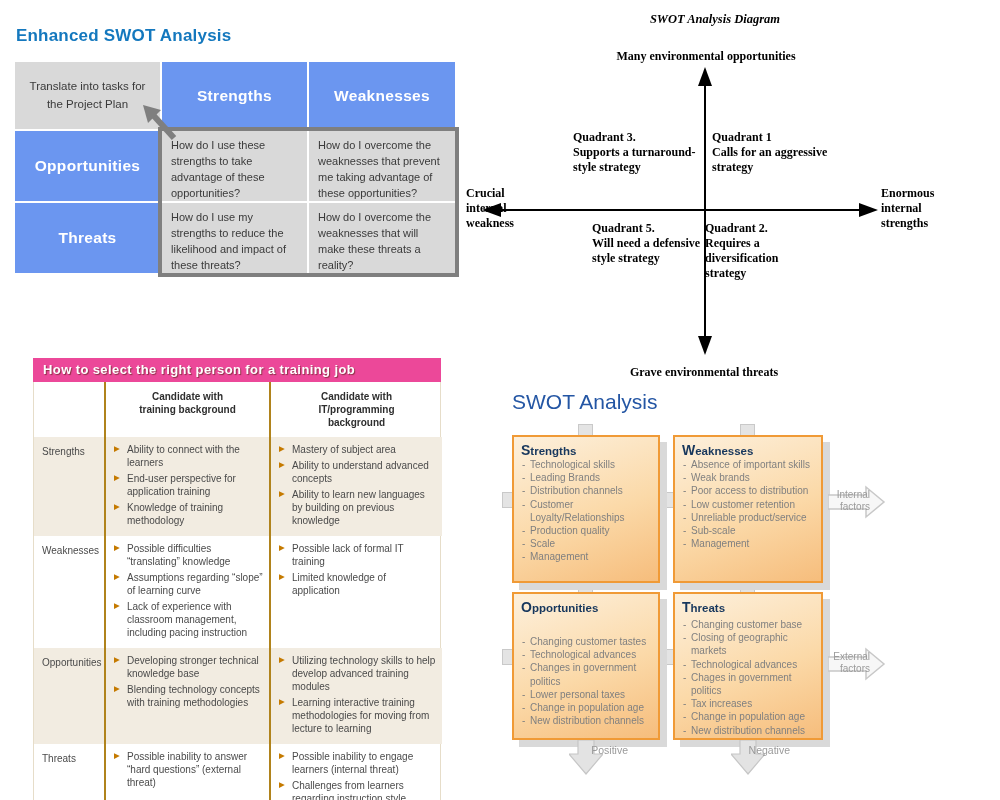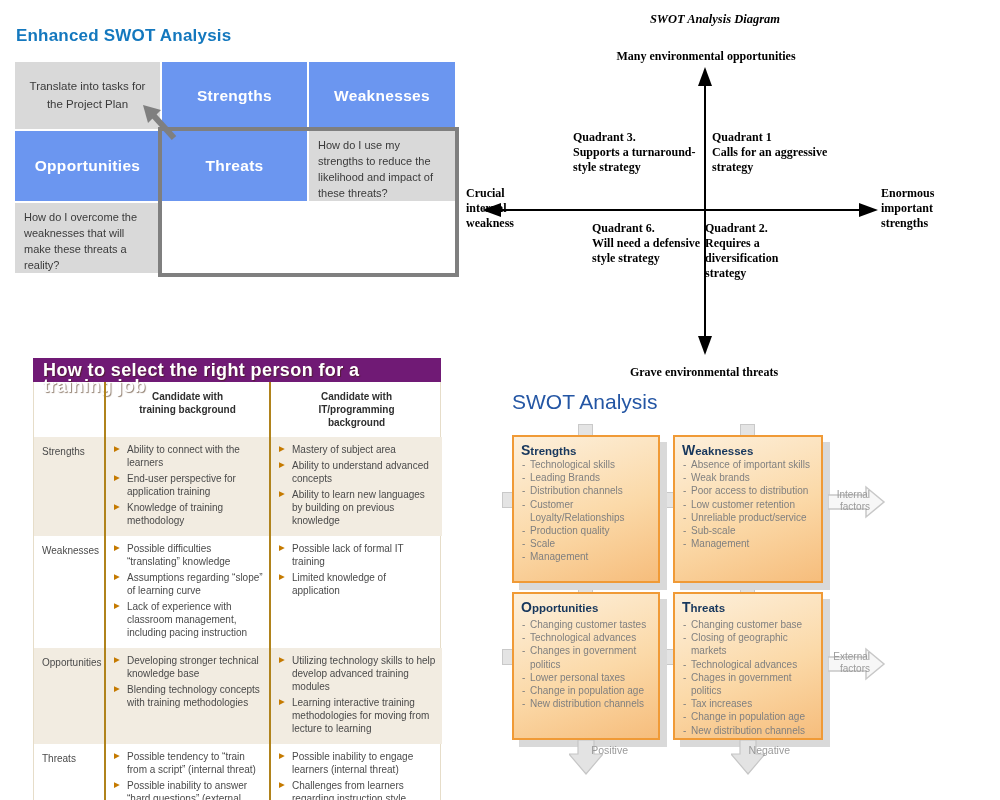--- a/index.html
+++ b/index.html
@@ -32,21 +32,21 @@
   .q-bottom{left:94px;top:360px;width:300px;text-align:center;}
   .q-left{left:6px;top:181px;}
   .q-right{left:421px;top:181px;}
   .q-q3{left:113px;top:125px;}
   .q-q1{left:252px;top:125px;}
   .q-q4{left:132px;top:216px;}
   .q-q2{left:245px;top:216px;}
 
   
   .tt{position:absolute;left:33px;top:358px;width:408px;}
-  .tt-title{background:#701a75;color:#fff;font-size:18px;font-weight:bold;
+  .tt-title{background:#ec4899;color:#fff;font-size:13px;font-weight:bold;
             padding:4px 10px;height:16px;line-height:16px;letter-spacing:.4px;
             text-shadow:1px 1px 1px rgba(60,30,0,.55);}
   .tt-grid{display:grid;grid-template-columns:70px 165px 173px;
            border:1px solid #e6ddc9;border-top:none;background:#fff;}
   .tt-cell{padding:6px 6px 6px 8px;font-size:10px;color:#4a4a4a;line-height:1.3;box-sizing:border-box;}
   .tt-grid .c2,.tt-grid .c3{border-left:2px solid #b0831c;}
   .tt-head{font-weight:bold;color:#2e2e2e;text-align:center;padding:8px 20px;min-height:36px;}
   .stripe{background:#f2ece1;}
   .blt{position:relative;padding-left:13px;margin-bottom:3px;}
   .blt::before{content:"\25B6";position:absolute;left:0;top:1px;font-size:7.5px;color:#c57a00;}
@@ -59,41 +59,43 @@
             font-size:21px;color:#2456a4;}
   .tab{position:absolute;background:#e4e4e4;border:1px solid #c9c9c9;box-sizing:border-box;}
   .sbox{position:absolute;width:148px;height:148px;box-sizing:border-box;
         border:2px solid #f09a36;padding:5px 4px 5px 7px;
         background:linear-gradient(160deg,#fdf0dc 0%,#fbd9a8 55%,#f6bd7c 100%);
         box-shadow:7px 7px 0 0 #d9d9d9;}
   .sbox-title{font-size:11.5px;font-weight:bold;color:#17375d;}
   .sbox-title::first-letter{font-size:14px;}
   .sitem{position:relative;padding-left:9px;font-size:10px;color:#808080;line-height:1.32;}
   .sitem::before{content:"-";position:absolute;left:1px;top:0;}
-  .gap8{margin-top:3px;} .gap3{margin-top:3px;}
+  .gap8{margin-top:20px;} .gap3{margin-top:3px;}
   .bx-s{left:12px;top:47px;} .bx-w{left:173px;top:47px;width:150px;}
   .bx-o{left:12px;top:204px;} .bx-t{left:173px;top:204px;width:150px;}
   .factor{position:absolute;width:58px;height:40px;}
   .factor svg{position:absolute;left:0;top:0;}
   .factor-label{position:absolute;left:0;top:7px;width:42px;text-align:right;
                 font-size:10px;line-height:12px;color:#9a9a9a;}
   .down-arrow{position:absolute;}
   .down-label{position:absolute;font-size:10.5px;color:#9a9a9a;text-align:right;width:84px;}
 </style>
 </head>
 <body>
 
 <div class="canvas">
 
   <div class="es-title">Enhanced SWOT Analysis</div>
   <div class="es-table">
     <div class="es-corner">Translate into tasks for the Project Plan</div>
     <div class="es-head">Strengths</div>
     <div class="es-head">Weaknesses</div>
     <div class="es-head">Opportunities</div>
+    <div class="es-cell">How do I use these strengths to take advantage of these opportunities?</div>
+    <div class="es-cell">How do I overcome the weaknesses that prevent me taking advantage of these opportunities?</div>
     <div class="es-head">Threats</div>
     <div class="es-cell">How do I use my strengths to reduce the likelihood and impact of these threats?</div>
     <div class="es-cell">How do I overcome the weaknesses that will make these threats a reality?</div>
   </div>
   <div class="es-highlight"></div>
   <svg class="es-arrow" width="40" height="44" viewBox="0 0 40 44">
     <line x1="16" y1="16" x2="36" y2="38" stroke="#7f7f7f" stroke-width="6"></line>
     <polygon points="5,5 23,10 10,23" fill="#7f7f7f"></polygon>
   </svg>
 
@@ -106,34 +108,34 @@
       <polygon points="22,205 41,198 41,212" fill="#000"></polygon>
       <polygon points="418,205 399,198 399,212" fill="#000"></polygon>
     </svg>
     <div class="q-title">SWOT Analysis Diagram</div>
     <div class="q-lab q-top">Many environmental opportunities</div>
     <div class="q-lab q-bottom">Grave environmental threats</div>
     <div class="q-lab q-left pre">Crucial
 internal
 weakness</div>
     <div class="q-lab q-right pre">Enormous
-important
+internal
 strengths</div>
     <div class="q-lab q-q3">
       <div>Quadrant 3.</div>
       <div class="pre">Supports a turnaround-
 style strategy</div>
     </div>
     <div class="q-lab q-q1">
       <div>Quadrant 1</div>
       <div class="pre">Calls for an aggressive
 strategy</div>
     </div>
     <div class="q-lab q-q4">
-      <div>Quadrant 6.</div>
+      <div>Quadrant 5.</div>
       <div class="pre">Will need a defensive
 style strategy</div>
     </div>
     <div class="q-lab q-q2">
       <div>Quadrant 2.</div>
       <div class="pre">Requires a
 diversification
 strategy</div>
     </div>
   </div>
@@ -175,21 +177,20 @@
           <div class="blt">Developing stronger technical knowledge base</div>
           <div class="blt">Blending technology concepts with training methodologies</div>
         </div>
       <div class="tt-cell c3 stripe r3">
           <div class="blt">Utilizing technology skills to help develop advanced training modules</div>
           <div class="blt">Learning interactive training methodologies for moving from lecture to learning</div>
         </div>
 
       <div class="tt-cell tt-label r4">Threats</div>
       <div class="tt-cell c2 r4">
-          <div class="blt">Possible tendency to “train from a script” (internal threat)</div>
           <div class="blt">Possible inability to answer “hard questions” (external threat)</div>
         </div>
       <div class="tt-cell c3 r4">
           <div class="blt">Possible inability to engage learners (internal threat)</div>
           <div class="blt">Challenges from learners regarding instruction style (external threat)</div>
         </div>
     </div>
   </div>
 
   <div class="sw">

